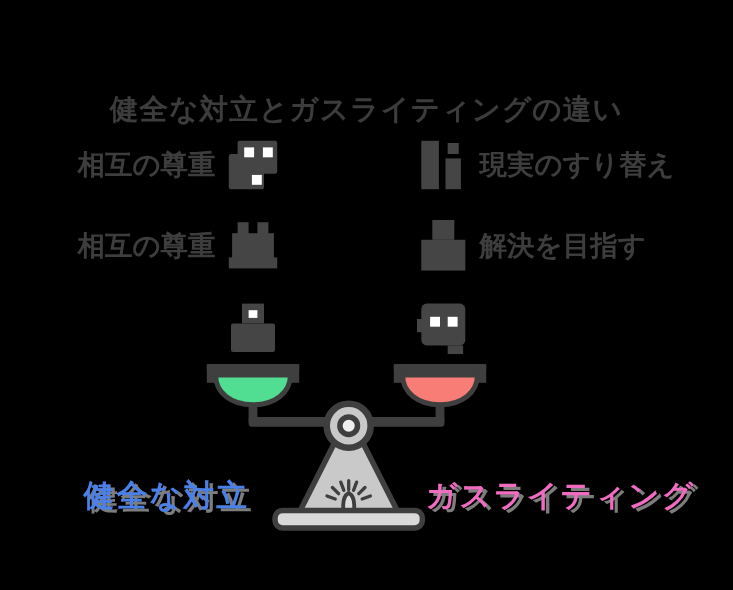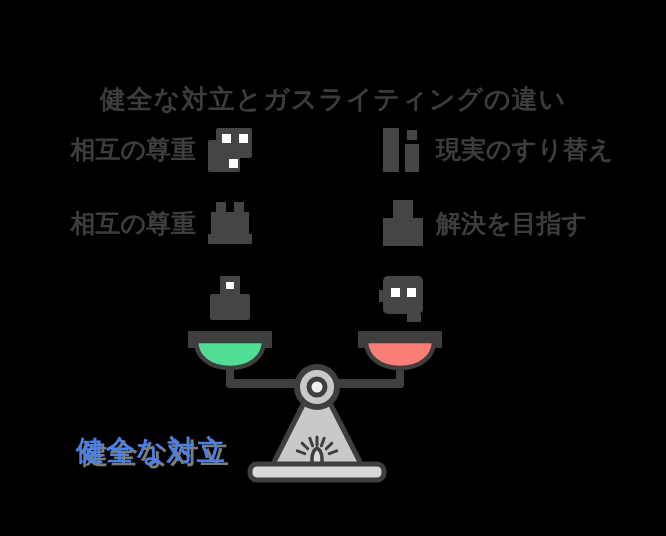--- a/index.html
+++ b/index.html
@@ -114,14 +114,15 @@
     </g>
     <path d="M134,142 L134,132 Q134,124 139,121 Q144,124 144,132 L144,142 Z" fill="#dcdcdc" stroke="#3f3f3f" stroke-width="3.5"></path>
 
     <rect x="72" y="137" width="134" height="16" rx="7" fill="#d9d9d9" stroke="#3f3f3f" stroke-width="5"></rect>
 
     <circle cx="139" cy="60" r="20" fill="#c9c9c9" stroke="#3f3f3f" stroke-width="6"></circle>
     <circle cx="139" cy="60" r="8" fill="#efefef" stroke="#3f3f3f" stroke-width="5"></circle>
   </svg>
 
   <div class="pan-label label-left">健全な対立</div>
+  <div class="pan-label label-right">ガスライティング</div>
 
 </div>
 
 </body></html>

